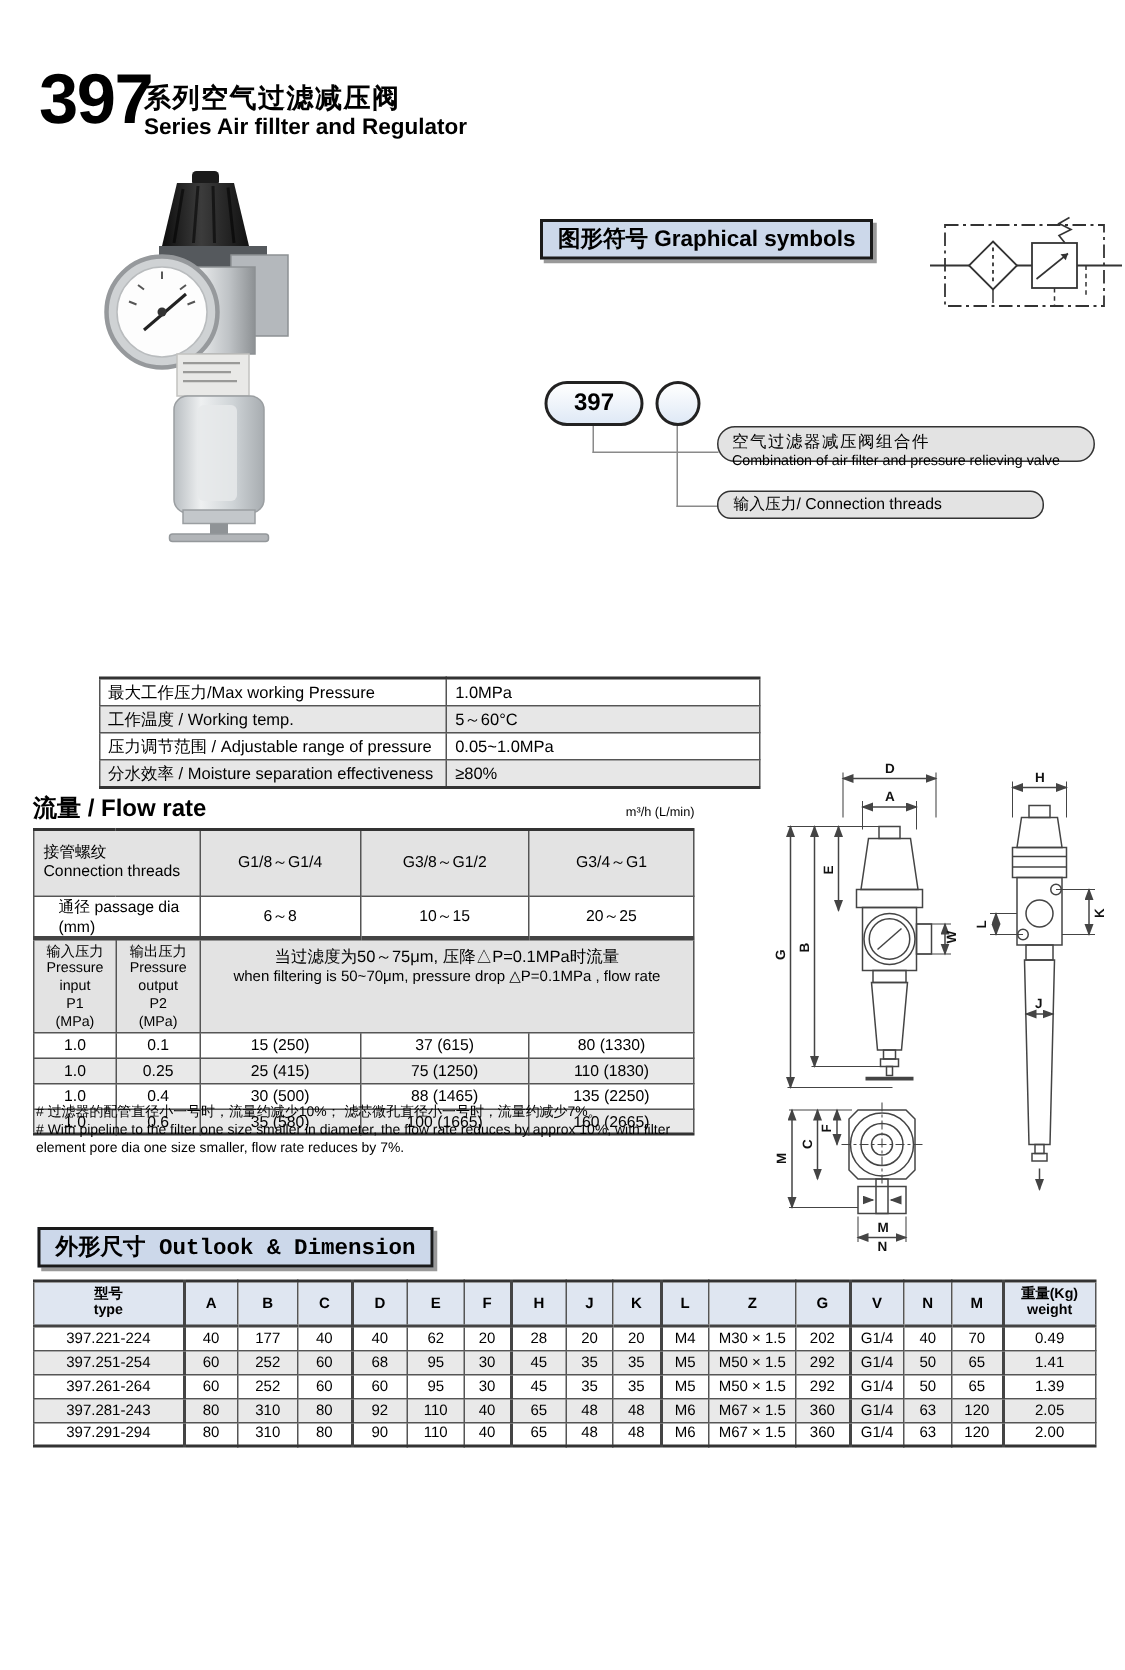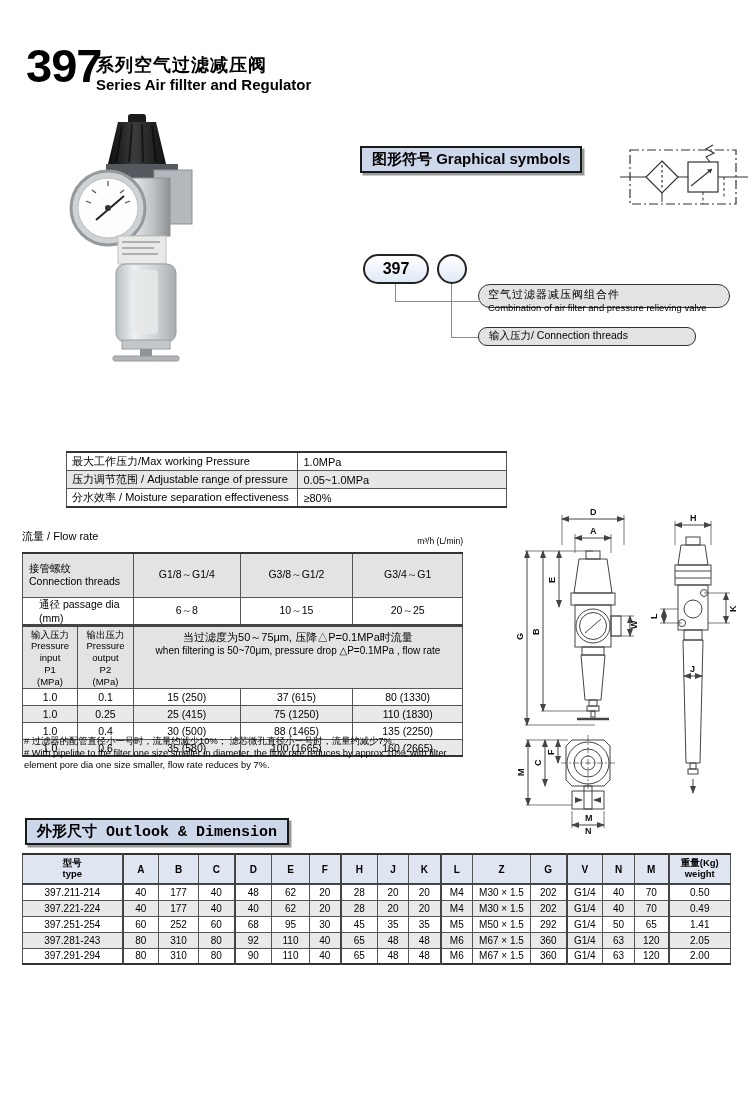--- a/index.html
+++ b/index.html
@@ -31,21 +31,21 @@
 
   
   table{border-collapse:collapse;}
   td,th{border:1px solid #555;}
 
   .spec-table{position:absolute;left:22px;top:451px;width:441px;font-size:11px;
               border-top:2px solid #333;border-bottom:2px solid #333;margin-left:44px;}
   .spec-table td{padding:1px 5px;height:15px;}
   .spec-table tr:nth-child(even){background:#e7e7e7;}
 
-  .flow-title{position:absolute;left:22px;top:529px;font-size:11px;font-weight:normal;}
+  .flow-title{position:absolute;left:22px;top:529px;font-size:16px;font-weight:bold;}
   .flow-unit{position:absolute;left:22px;top:536px;width:441px;text-align:right;font-size:8.5px;}
   .flow-table{position:absolute;left:22px;top:552px;width:441px;font-size:10.5px;text-align:center;
               border-top:2px solid #333;border-bottom:2px solid #333;}
   .flow-table .hdr{background:#e3e3e3;}
   .flow-table td{padding:0 3px;}
   .flow-table .two-line{white-space:pre-line;text-align:left;padding-left:6px;line-height:1.3;}
   .flow-table .io-hdr{white-space:pre-line;font-size:9.5px;line-height:1.25;vertical-align:top;padding-top:2px;}
   .flow-table .cond{vertical-align:top;padding-top:3px;}
   .flow-table .cond .cn{font-size:11px;}
   .flow-table .cond .en{font-size:10px;}
@@ -161,20 +161,24 @@
 
   <table class="spec-table">
     <colgroup>
         <col style="width:232px">
         <col style="width:209px">
       </colgroup>
     <tbody>
         <tr>
           <td>最大工作压力/Max working Pressure</td>
           <td>1.0MPa</td>
+        </tr>
+        <tr>
+          <td>工作温度 / Working temp.</td>
+          <td>5～60°C</td>
         </tr>
         <tr>
           <td>压力调节范围 / Adjustable range of pressure</td>
           <td>0.05~1.0MPa</td>
         </tr>
         <tr>
           <td>分水效率 /  Moisture separation effectiveness</td>
           <td>≥80%</td>
         </tr>
       </tbody>
@@ -401,39 +405,20 @@
         <th class="grp">G</th>
         <th>V</th>
         <th>N</th>
         <th class="grp">M</th>
         <th class="small">重量(Kg)
 weight</th>
       </tr>
     </thead>
     <tbody>
         <tr>
-          <td class="grp">397.211-214</td>
-          <td>40</td>
-          <td>177</td>
-          <td class="grp">40</td>
-          <td>48</td>
-          <td>62</td>
-          <td class="grp">20</td>
-          <td>28</td>
-          <td>20</td>
-          <td class="grp">20</td>
-          <td>M4</td>
-          <td>M30 × 1.5</td>
-          <td class="grp">202</td>
-          <td>G1/4</td>
-          <td>40</td>
-          <td class="grp">70</td>
-          <td>0.50</td>
-        </tr>
-        <tr>
           <td class="grp">397.221-224</td>
           <td>40</td>
           <td>177</td>
           <td class="grp">40</td>
           <td>40</td>
           <td>62</td>
           <td class="grp">20</td>
           <td>28</td>
           <td>20</td>
           <td class="grp">20</td>
@@ -458,20 +443,39 @@
           <td class="grp">35</td>
           <td>M5</td>
           <td>M50 × 1.5</td>
           <td class="grp">292</td>
           <td>G1/4</td>
           <td>50</td>
           <td class="grp">65</td>
           <td>1.41</td>
         </tr>
         <tr>
+          <td class="grp">397.261-264</td>
+          <td>60</td>
+          <td>252</td>
+          <td class="grp">60</td>
+          <td>60</td>
+          <td>95</td>
+          <td class="grp">30</td>
+          <td>45</td>
+          <td>35</td>
+          <td class="grp">35</td>
+          <td>M5</td>
+          <td>M50 × 1.5</td>
+          <td class="grp">292</td>
+          <td>G1/4</td>
+          <td>50</td>
+          <td class="grp">65</td>
+          <td>1.39</td>
+        </tr>
+        <tr>
           <td class="grp">397.281-243</td>
           <td>80</td>
           <td>310</td>
           <td class="grp">80</td>
           <td>92</td>
           <td>110</td>
           <td class="grp">40</td>
           <td>65</td>
           <td>48</td>
           <td class="grp">48</td>

